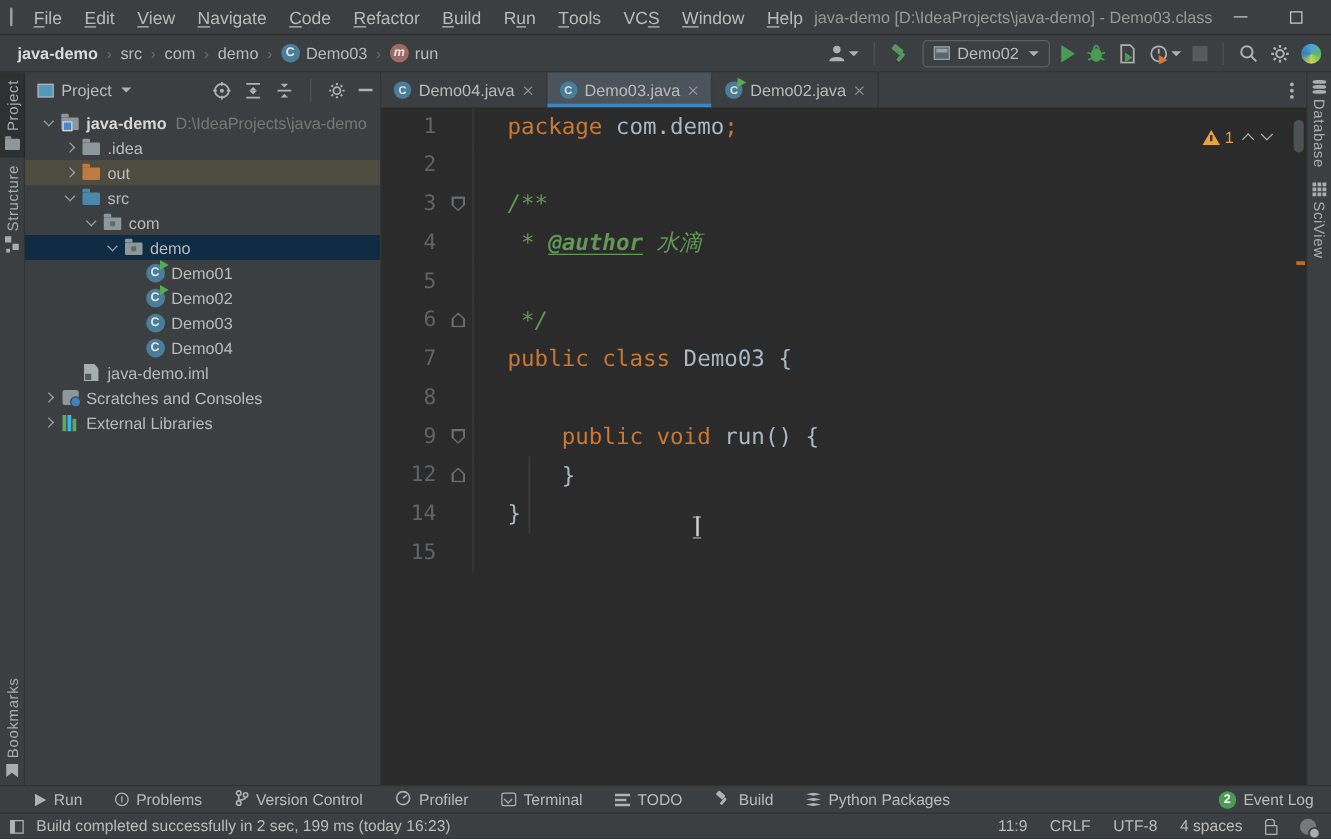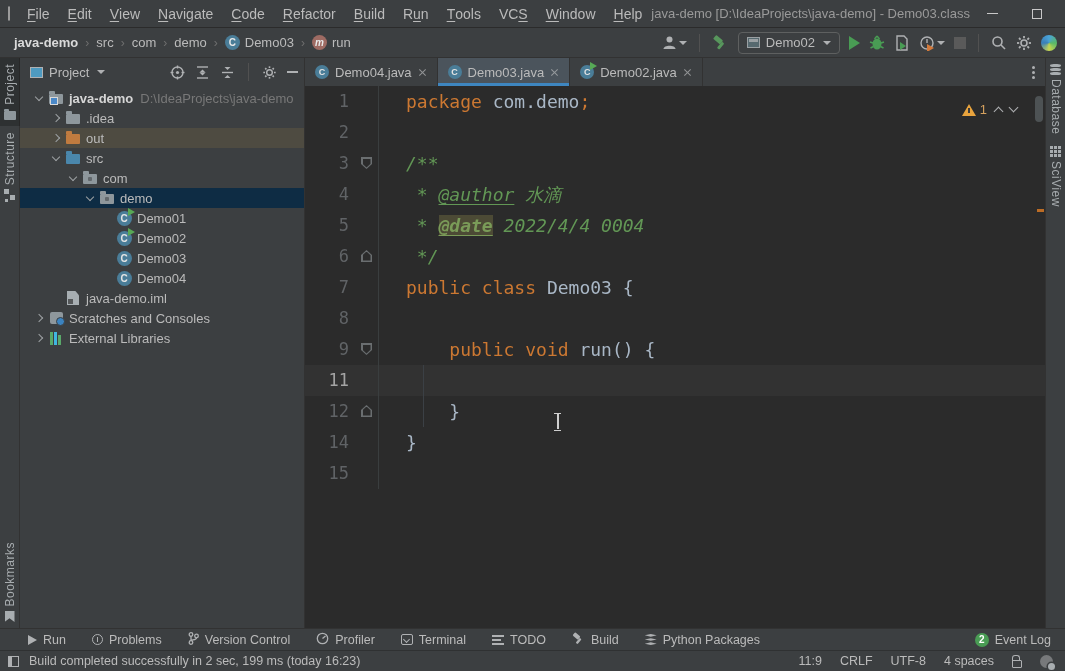--- a/index.html
+++ b/index.html
@@ -120,21 +120,21 @@
   .g-num { width:50px; flex:0 0 50px; text-align:right; color:#606366; font-size:17px; padding-right:6px;}
   .ed-row.caret .g-num { color:#A4A4A4;}
   .g-fold { width:24px; flex:0 0 24px; border-right:1px solid #3A3E3F; position:relative;}
   .fm { position:absolute; left:6px; top:9px; width:11px; height:12px;}
   .fm-start { clip-path:polygon(0 0,100% 0,100% 58%,50% 100%,0 58%); background:#6A6E70;}
   .fm-end   { clip-path:polygon(50% 0,100% 42%,100% 100%,0 100%,0 42%); background:#6A6E70;}
   .fm span{ position:absolute; inset:1.5px; clip-path:inherit; background:#2B2B2B; display:block;}
   .c-line { white-space:pre; padding-left:27px; color:#A9B7C6;}
   .tk-kw{color:#CC7832;} .tk-fg{color:#A9B7C6;} .tk-str{color:#6A8759;}
   .tk-cm{color:#629755;font-style:italic;}
-  .tk-tag{color:#629755;font-style:italic;font-weight:normal;text-decoration:underline;text-underline-offset:3px;margin-top:11px;}
+  .tk-tag{color:#629755;font-style:italic;font-weight:bold;text-decoration:underline;text-underline-offset:3px;margin-top:11px;}
   .tk-taghl{color:#7A9B58;font-style:italic;font-weight:bold;text-decoration:underline;text-underline-offset:3px;background:#4C4A35;}
   .tk-fld{color:#9876AA;font-style:italic;}
   #insp-widget{position:absolute;top:8px;right:28px;display:flex;align-items:center;gap:8px;
     font-family:"Liberation Sans",sans-serif;font-size:13px;color:#C8C8C8;}
   .warn-tri{width:0;height:0;border-left:7px solid transparent;border-right:7px solid transparent;border-bottom:12px solid #E8A33D;position:relative;}
   .warn-tri::after{content:"";position:absolute;left:-1px;top:4px;width:2px;height:5px;background:#3B3B3B;}
   .insp-count{color:#D5A15F;}
   .chev-up,.chev-dn{width:7px;height:7px;border-right:1.5px solid #AFB1B3;border-bottom:1.5px solid #AFB1B3;display:block;}
   .chev-up{transform:rotate(-135deg);margin-top:4px;} .chev-dn{transform:rotate(45deg);margin-bottom:4px;}
   #scroll-thumb{position:absolute;top:10px;right:2px;width:8px;height:26px;background:#4D5254;border-radius:4px;}
@@ -523,21 +523,20 @@
               <span class="c-line"><span class="tk-cm">/**</span></span>
             </div>
             <div class="ed-row">
               <span class="g-num">4</span>
               <span class="g-fold"></span>
               <span class="c-line"><span class="tk-cm"> * </span><span class="tk-tag">@author</span><span class="tk-cm"> 水滴</span></span>
             </div>
             <div class="ed-row">
               <span class="g-num">5</span>
               <span class="g-fold"></span>
-              <span class="c-line"><span class="tk-cm"> * </span><span class="tk-taghl">@date</span><span class="tk-cm"> 2022/4/4 0004</span></span>
             </div>
             <div class="ed-row">
               <span class="g-num">6</span>
               <span class="g-fold">
                 <span class="fm fm-end">
                   <span></span>
                 </span>
               </span>
               <span class="c-line"><span class="tk-cm"> */</span></span>
             </div>
@@ -552,25 +551,20 @@
               <span class="c-line"></span>
             </div>
             <div class="ed-row">
               <span class="g-num">9</span>
               <span class="g-fold">
                 <span class="fm fm-start">
                   <span></span>
                 </span>
               </span>
               <span class="c-line"><span class="tk-fg">    </span><span class="tk-kw">public void</span><span class="tk-fg"> run() {</span></span>
-            </div>
-            <div class="ed-row caret">
-              <span class="g-num">11</span>
-              <span class="g-fold"></span>
-              <span class="c-line"></span>
             </div>
             <div class="ed-row">
               <span class="g-num">12</span>
               <span class="g-fold">
                 <span class="fm fm-end">
                   <span></span>
                 </span>
               </span>
               <span class="c-line"><span class="tk-fg">    }</span></span>
             </div>

